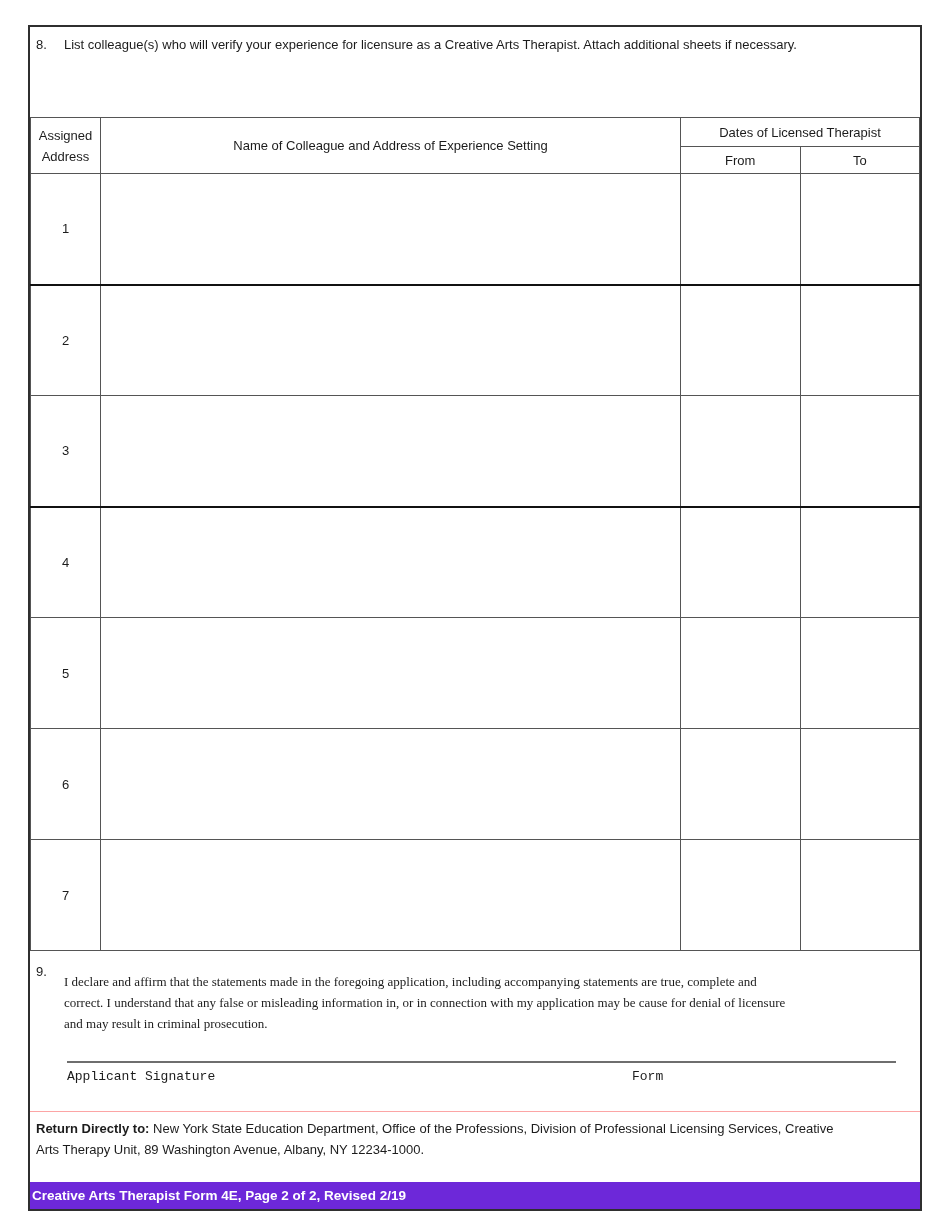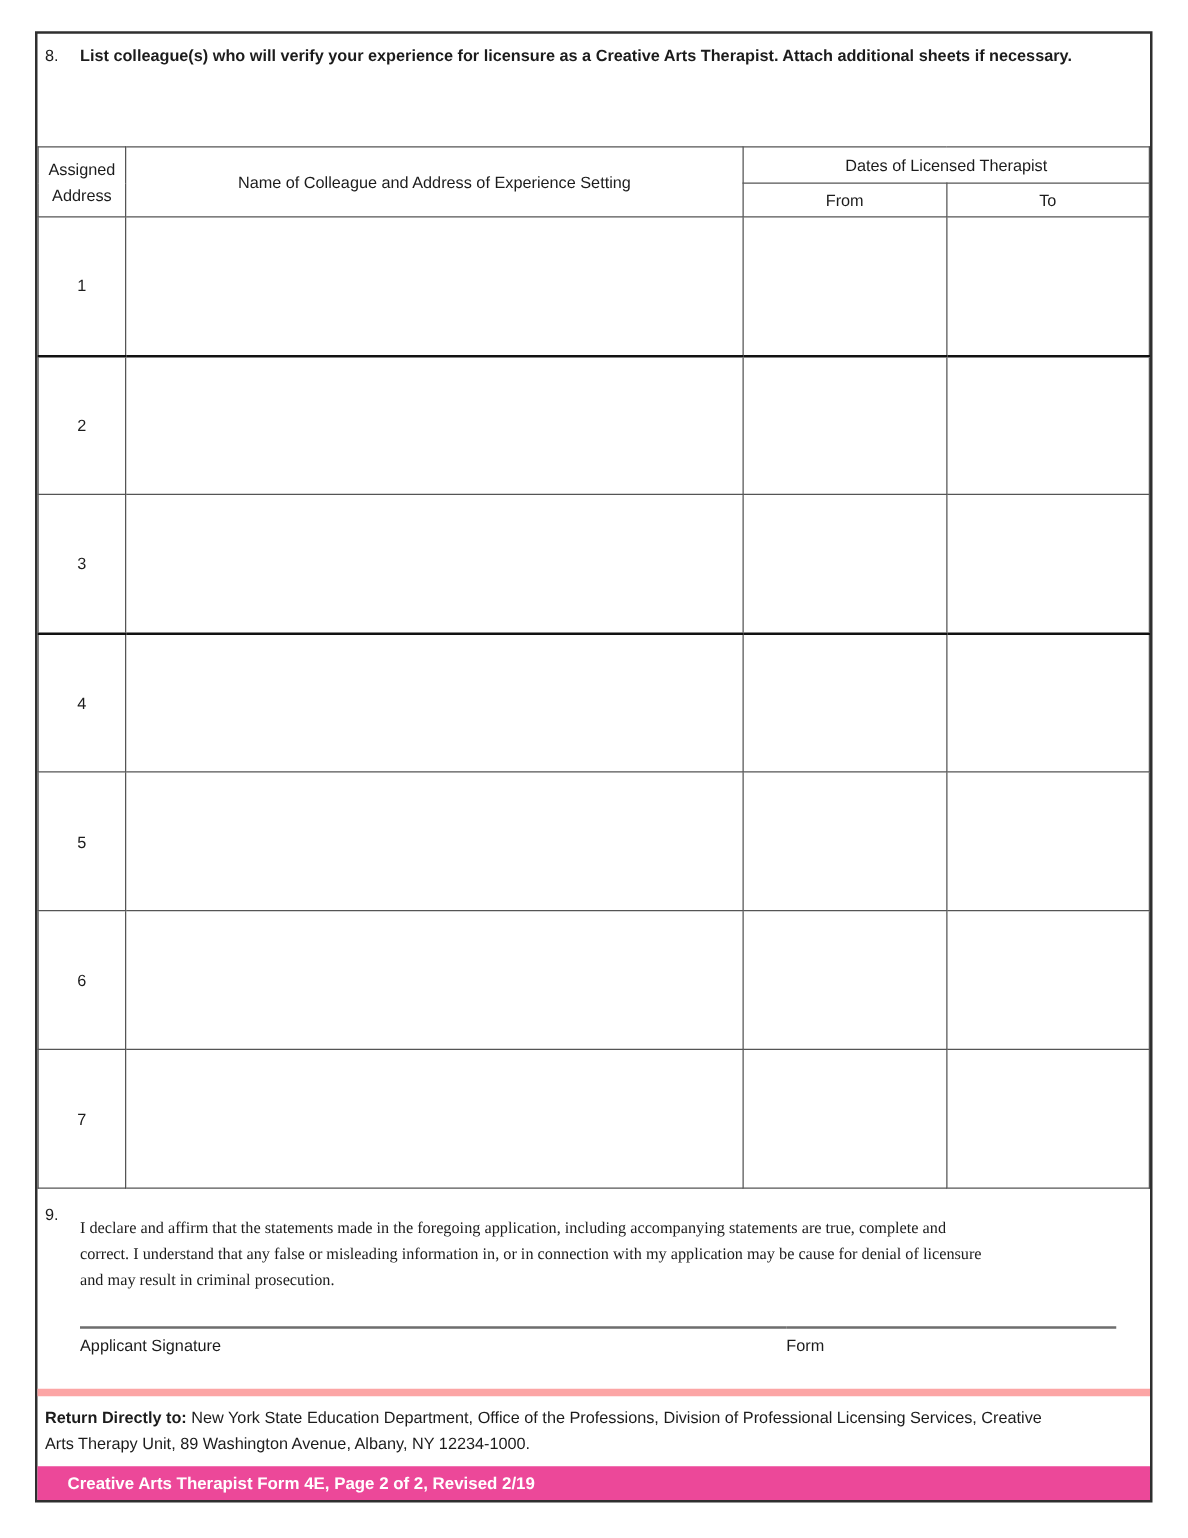--- a/index.html
+++ b/index.html
@@ -23,39 +23,39 @@
   
   .sec8 {
     position: relative;
     height: 90px;
     padding: 7px 14px 0 34px;
   }
   .sec8 .item-num {
     position: absolute;
     left: 6px; top: 7px;
   }
-  .sec8 .p1 { margin-bottom: 8px; font-weight: bold; }
+  .sec8 .p1 { margin-bottom: 8px; }
   .sec8 .p2 { white-space: pre-line; }
 
   
   table.colleagues {
     width: 100%;
     border-collapse: collapse;
     table-layout: fixed;
   }
   table.colleagues th,
   table.colleagues td {
     border: 1px solid #555555;
     font-weight: normal;
     font-size: 13px;
     background: #ffffff;
   }
   table.colleagues thead th { text-align: center; vertical-align: middle; }
   th.col-assigned { width: 70px; height: 56px; padding: 2px; }
-  th.col-name     { width: 494px; }
+  th.col-name     { width: 580px; }
   th.col-dates    { height: 29px; }
   th.col-from     { width: 113px; height: 27px; }
   th.col-to       { width: 112px; height: 15px; }
   tbody td { height: 111px; }
   tbody td.cell-num { text-align: center; vertical-align: middle; }
   
   tbody tr:nth-child(1) td, tbody tr:nth-child(3) td { border-bottom: 2px solid #111111; }
 
   
   .sec9 {
@@ -66,50 +66,52 @@
     position: absolute;
     left: 6px; top: 10px;
   }
   .sec9 .declaration {
     margin-top: 10px;
     white-space: pre-line;
     font-family: Liberation Serif, serif;
   }
   .sigrow {
     display: flex;
-    justify-content: flex-start;
+    justify-content: flex-end;
     margin-top: 27px;
     padding-left: -2px;
+    font-family: Liberation Mono, monospace;
   }
   .sig-block .sig-line {
     border-top: 2px solid #6e6e6e;
     height: 0;
   }
   .sig-block .sig-label { padding-top: 3px; }
   .sig-applicant { width: 565px; }
   .sig-date { width: 264px; margin-right: 10px; }
 
   
   .return-box {
-    border-top: 6px solid #fca5a5;
+    border-top: 1px solid #fca5a5;
     padding: 6px 14px 8px 6px;
   }
   .return-box .rt-text { white-space: pre-line; }
   .return-box b { font-weight: bold; }
 
   
   .footer-bar {
-    background: #ec4899;
+    background: #6d28d9;
     color: #ffffff;
     font-weight: bold;
     font-size: 13.5px;
     height: 27px;
     display: flex;
     align-items: center;
-    padding-left: 24px;
+    padding-left: 2px;
+    margin-top: 14px;
   }
 </style>
 </head>
 <body>
 
 <div class="page">
 
   <div class="sec8">
     <span class="item-num">8.</span>
     <p class="p1">List colleague(s) who will verify your experience for licensure as a Creative Arts Therapist. Attach additional sheets if necessary.</p>

